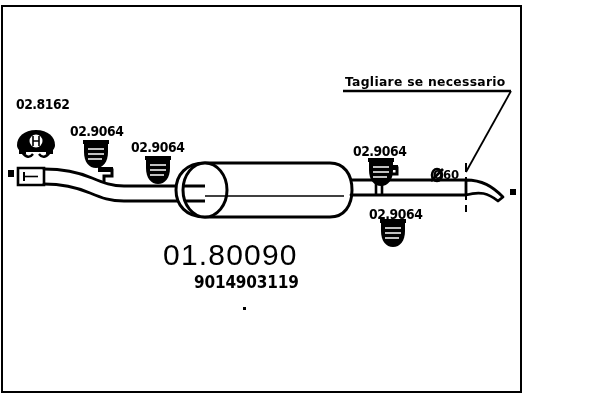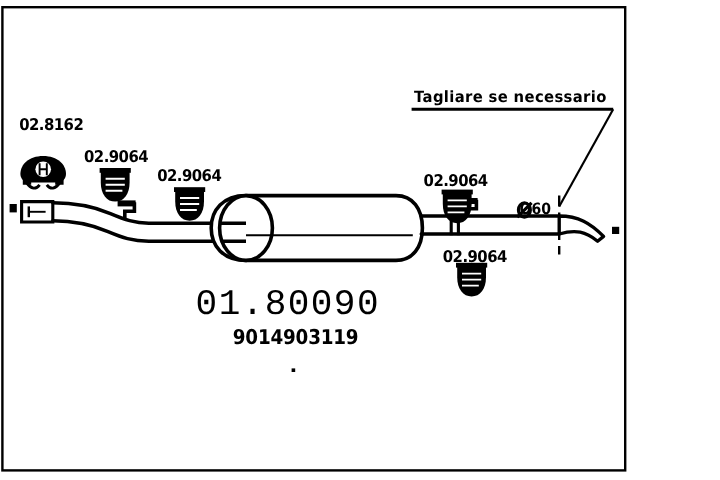--- a/index.html
+++ b/index.html
@@ -67,21 +67,21 @@
     color: #000000;
     white-space: nowrap;
     transform: scaleX(0.9);
     transform-origin: left center;
   }
   .main-code {
     position: absolute;
     left: 163px;
     top: 238px;
     font-size: 30px;
-    font-family: Liberation Mono, monospace;
+    font-family: Liberation Sans, sans-serif;
     font-weight: normal;
     letter-spacing: 1.2px;
     color: #000000;
     white-space: nowrap;
   }
   .sub-code {
     position: absolute;
     left: 194px;
     top: 272px;
     font-size: 17px;

